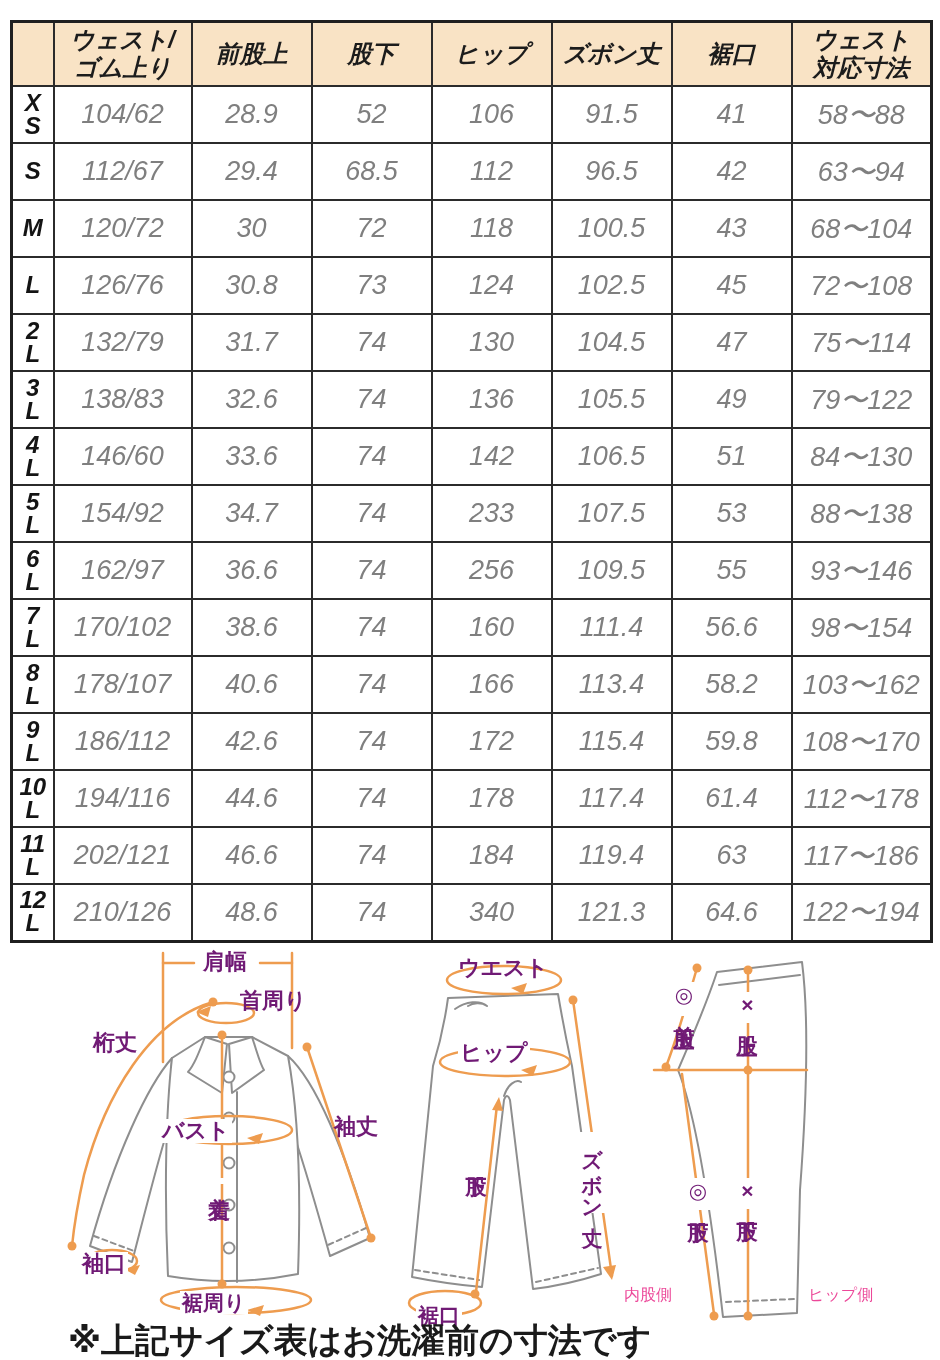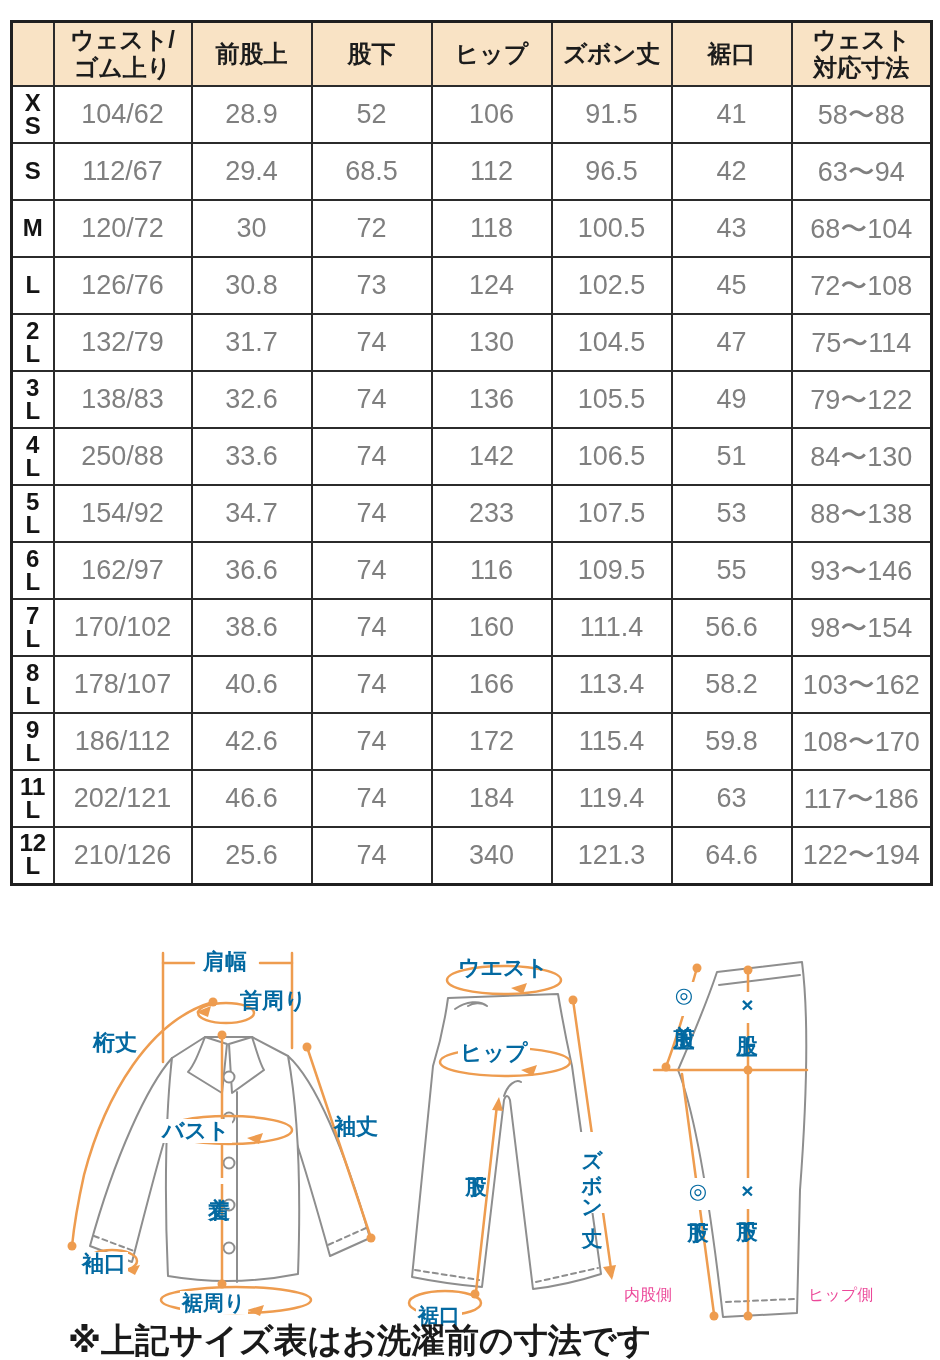--- a/index.html
+++ b/index.html
@@ -5,20 +5,21 @@
   html,body{margin:0;padding:0;}
   body{
     width:940px;height:1360px;background:#ffffff;position:relative;overflow:hidden;
     font-family:"Liberation Sans","DejaVu Sans",sans-serif;
   }
   
   .size-table{
     position:absolute;left:10px;top:20px;width:920px;
     border-collapse:collapse;table-layout:fixed;
     border:3px solid #1f1f1f;
+    font-style:italic;
   }
   .size-table th,.size-table td{
     border:2px solid #2b2b2b;
     text-align:center;vertical-align:middle;
     padding:0;
   }
   .size-table thead th{
     background:#f9e3c5;color:#1c1c1c;
     font-size:24px;font-weight:600;line-height:1.15;
     white-space:pre-line;height:62px;
@@ -29,21 +30,21 @@
     font-size:24px;font-weight:600;line-height:0.95;
     white-space:pre-line;
   }
   .size-table tbody td{
     color:#7f7f7f;font-size:27px;font-weight:400;background:#ffffff;
   }
   
   .diagrams{position:absolute;left:0;top:940px;width:940px;height:400px;}
   .diagrams svg{position:absolute;left:0;top:0;}
   .dlabel{
-    position:absolute;color:#0369a1;font-weight:700;font-size:22px;
+    position:absolute;color:#701a75;font-weight:700;font-size:22px;
     white-space:nowrap;line-height:1.0;
   }
   .dlabel.sm{font-size:21px;}
   .dlabel.vert{
     writing-mode:vertical-rl;text-orientation:upright;letter-spacing:2px;
   }
   .dlabel.onwhite{background:#ffffff;padding:1px 2px;}
   .glabel{
     position:absolute;color:#ec4899;font-weight:400;font-size:16px;white-space:nowrap;
   }
@@ -143,21 +144,21 @@
       <td>32.6</td>
       <td>74</td>
       <td>136</td>
       <td>105.5</td>
       <td>49</td>
       <td>79〜122</td>
     </tr>
         <tr>
       <th class="size-cell">4
 L</th>
-      <td>250/88</td>
+      <td>146/60</td>
       <td>33.6</td>
       <td>74</td>
       <td>142</td>
       <td>106.5</td>
       <td>51</td>
       <td>84〜130</td>
     </tr>
         <tr>
       <th class="size-cell">5
 L</th>
@@ -168,21 +169,21 @@
       <td>107.5</td>
       <td>53</td>
       <td>88〜138</td>
     </tr>
         <tr>
       <th class="size-cell">6
 L</th>
       <td>162/97</td>
       <td>36.6</td>
       <td>74</td>
-      <td>116</td>
+      <td>256</td>
       <td>109.5</td>
       <td>55</td>
       <td>93〜146</td>
     </tr>
         <tr>
       <th class="size-cell">7
 L</th>
       <td>170/102</td>
       <td>38.6</td>
       <td>74</td>
@@ -207,35 +208,46 @@
 L</th>
       <td>186/112</td>
       <td>42.6</td>
       <td>74</td>
       <td>172</td>
       <td>115.4</td>
       <td>59.8</td>
       <td>108〜170</td>
     </tr>
         <tr>
+      <th class="size-cell">10
+L</th>
+      <td>194/116</td>
+      <td>44.6</td>
+      <td>74</td>
+      <td>178</td>
+      <td>117.4</td>
+      <td>61.4</td>
+      <td>112〜178</td>
+    </tr>
+        <tr>
       <th class="size-cell">11
 L</th>
       <td>202/121</td>
       <td>46.6</td>
       <td>74</td>
       <td>184</td>
       <td>119.4</td>
       <td>63</td>
       <td>117〜186</td>
     </tr>
         <tr>
       <th class="size-cell">12
 L</th>
       <td>210/126</td>
-      <td>25.6</td>
+      <td>48.6</td>
       <td>74</td>
       <td>340</td>
       <td>121.3</td>
       <td>64.6</td>
       <td>122〜194</td>
     </tr>
       </tbody>
   </table>
 
   <div class="diagrams">

